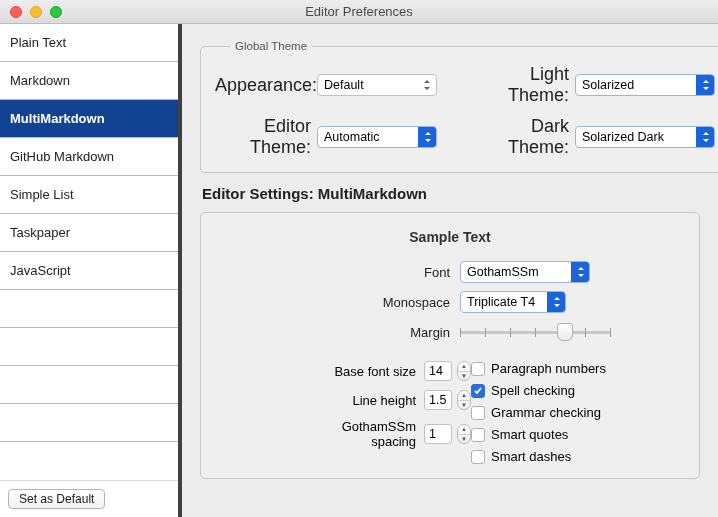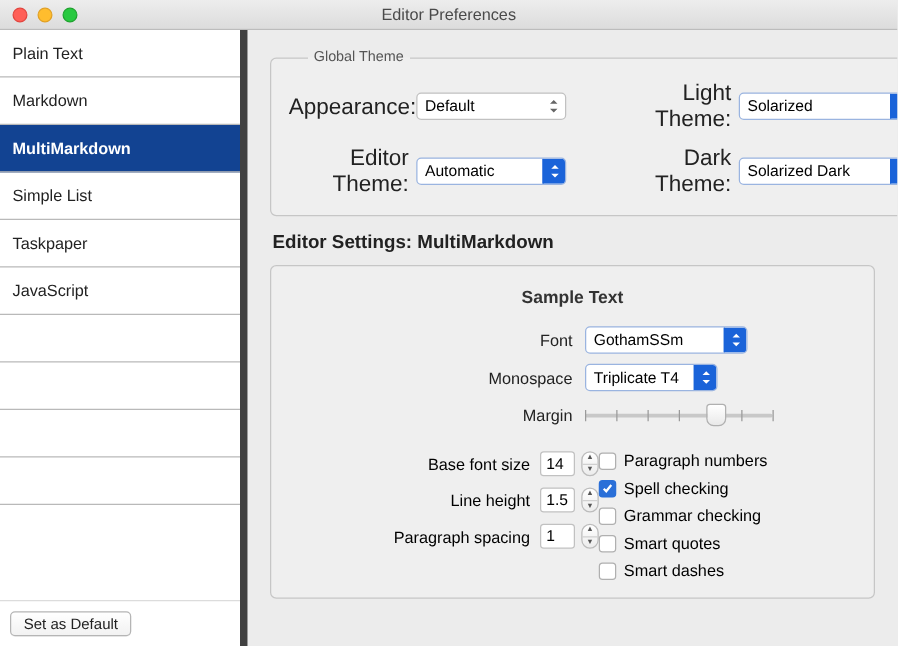--- a/index.html
+++ b/index.html
@@ -5,21 +5,21 @@
 * { box-sizing: border-box; margin: 0; padding: 0; font-family: -apple-system, "Helvetica Neue", Arial, sans-serif; }
 body { width: 718px; height: 517px; background: #ececec; overflow: hidden; }
 .titlebar { height: 24px; background: linear-gradient(#ededed,#dcdcdc); border-bottom: 1px solid #bcbcbc; display: flex; align-items: center; position: relative; }
 .traffic { display: flex; gap: 8px; margin-left: 10px; }
 .tl { width: 12px; height: 12px; border-radius: 50%; }
 .tl.red { background:#ff5f57; border:0.5px solid #e2463f;}
 .tl.yel { background:#ffbd2e; border:0.5px solid #e1a126;}
 .tl.grn { background:#28c940; border:0.5px solid #1fa32f;}
 .title { position:absolute; left:0; right:0; text-align:center; font-size:13px; color:#4a4a4a; }
 .content { display:flex; height: calc(100% - 24px); }
-.sidebar { width: 198px; background:#fff; border-right:6px solid #404040; display:flex; flex-direction:column; }
+.sidebar { width: 182px; background:#fff; border-right:4px solid #404040; display:flex; flex-direction:column; }
 .side-list { flex:1; }
 .side-item { height:38px; display:flex; align-items:center; padding-left:10px; font-size:13px; color:#222; border-bottom:1px solid #b9b9b9; cursor:default; }
 .side-item.rowline { border-bottom:1px solid #b9b9b9; }
 .side-item.sel { background:#124392; color:#fff; font-weight:bold; }
 .side-footer { padding:8px; border-top:1px solid #dcdcdc; }
 .btn { background:linear-gradient(#fff,#f2f2f2); border:1px solid #b5b5b5; border-radius:4px; font-size:12px; padding:2px 10px; color:#222; box-shadow:0 0.5px 0 rgba(0,0,0,0.05); }
 .main { flex:1; padding:16px 18px 10px 18px; overflow:hidden; }
 fieldset { border:1px solid #c6c6c6; border-radius:5px; background:#efefef; padding:12px 14px 14px 14px; margin-bottom:12px; }
 legend { font-size:11.5px; color:#555; padding:0 5px; margin-left:15px; }
 .gtgrid { display:grid; grid-template-columns: 102px 120px 46px 92px 140px; row-gap:10px; align-items:center; }
@@ -67,20 +67,21 @@
   </div>
   <div class="title">Editor Preferences</div>
 </div>
 
 <div class="content">
   <div class="sidebar">
     <div class="side-list">
       <div class="side-item">Plain Text</div>
       <div class="side-item">Markdown</div>
       <div class="side-item sel">MultiMarkdown</div>
+      <div class="side-item">GitHub Markdown</div>
       <div class="side-item">Simple List</div>
       <div class="side-item">Taskpaper</div>
       <div class="side-item">JavaScript</div>
       <div class="side-item rowline"></div>
       <div class="side-item rowline"></div>
       <div class="side-item rowline"></div>
       <div class="side-item rowline"></div>
     </div>
     <div class="side-footer">
       <button class="btn">Set as Default</button>
@@ -201,21 +202,21 @@
               <div class="nl">Line height</div>
               <div class="numinput">
                 <input value="1.5" style="">
                 <div class="stepper">
                     <div>▲</div>
                     <div>▼</div>
                   </div>
               </div>
             </div>
             <div class="numrow">
-              <div class="nl">Paragraph spacing</div>
+              <div class="nl">GothamSSm spacing</div>
               <div class="numinput">
                 <input value="1" style="">
                 <div class="stepper">
                     <div>▲</div>
                     <div>▼</div>
                   </div>
               </div>
             </div>
           </div>
 

